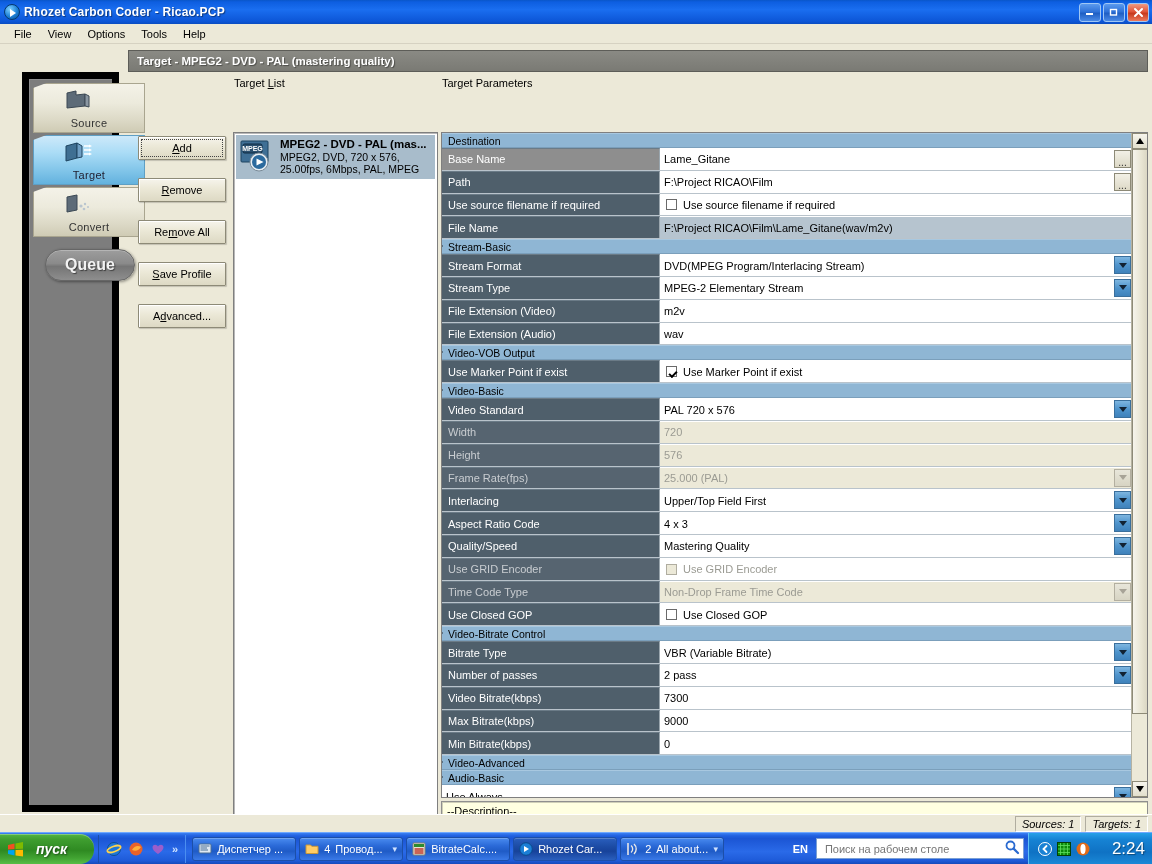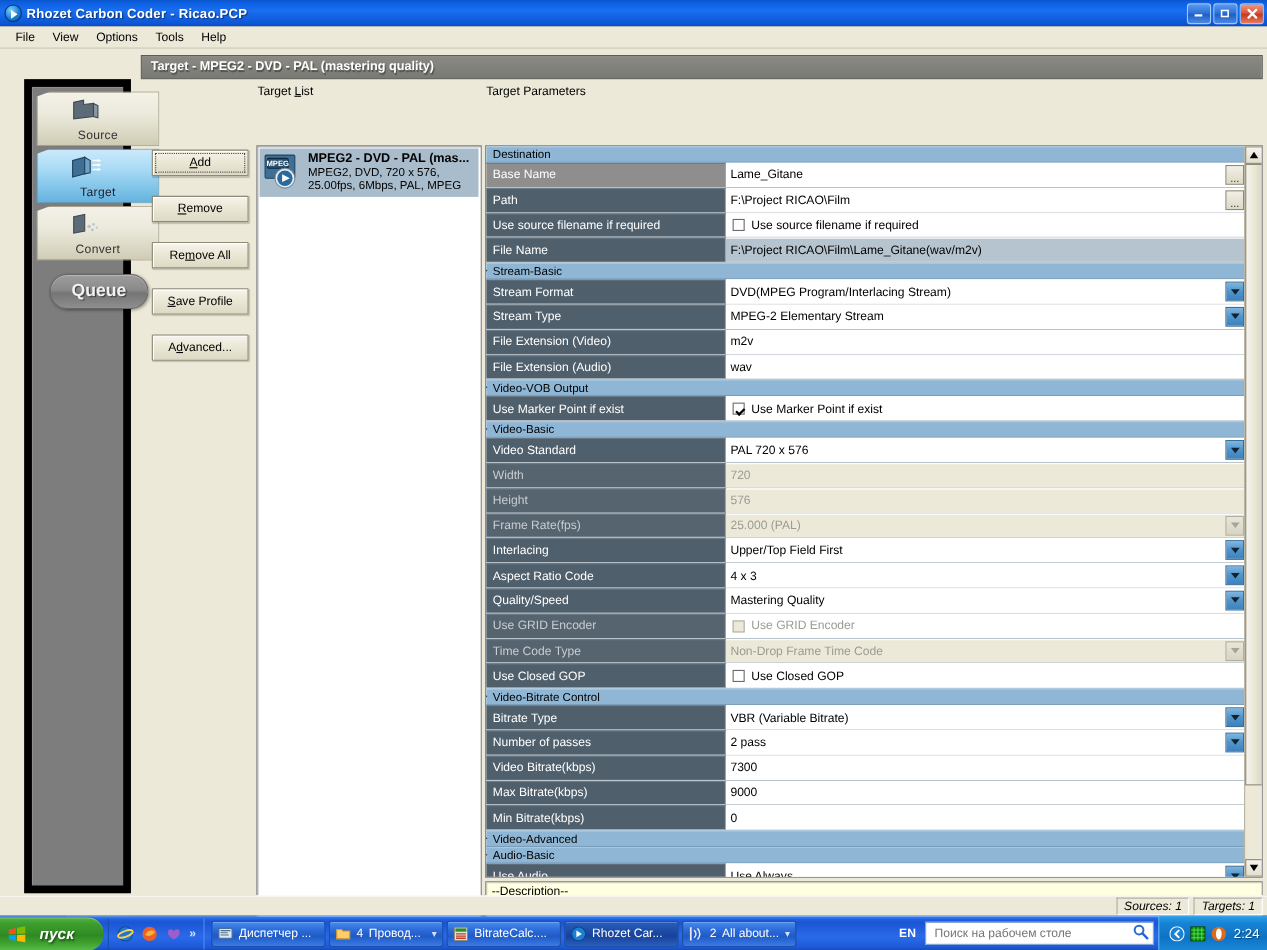--- a/index.html
+++ b/index.html
@@ -283,21 +283,21 @@
     border:none; outline:none; width:170px; font-size:11px; color:#555;
     font-family:"Liberation Sans",sans-serif; background:transparent;
   }
   .deskSearch .mag { margin-left:auto; margin-right:3px; }
   .tray {
     display:flex; align-items:center; gap:5px; height:32px; padding:0 7px 0 9px;
     background: linear-gradient(to bottom,#27a0e8 0%, #1683d4 20%, #0f72c4 60%, #1b8ad8 100%);
     border-left:1px solid #5fc0f5; margin-left:4px;
   }
   .tray .tico { width:14px; height:14px; flex:none; }
-  .clock { color:#fff; font-size:12px; text-shadow:1px 1px 1px rgba(0,0,0,.4); margin-left:2px; }
+  .clock { color:#fff; font-size:17px; text-shadow:1px 1px 1px rgba(0,0,0,.4); margin-left:17px; }
 </style>
 </head>
 <body>
 
 <div id="app">
 
   <div class="titlebar">
     <div class="title-icon"></div>
     <div class="title-text">Rhozet Carbon Coder - Ricao.PCP</div>
     <div class="win-btns">
@@ -667,23 +667,20 @@
               <span>0</span>
             </div>
           </div>
           <div class="gsec">
             <span>Video-Advanced</span>
           </div>
           <div class="gsec">
             <span>Audio-Basic</span>
           </div>
           <div class="grow">
-            <div class="gname">
-              <span>Use Audio</span>
-            </div>
             <div class="gval">
               <span>Use Always</span>
               <span class="arrow">
                 <i></i>
               </span>
             </div>
           </div>
         </div>
       <div class="vsb">
         <div class="sb-btn up">

